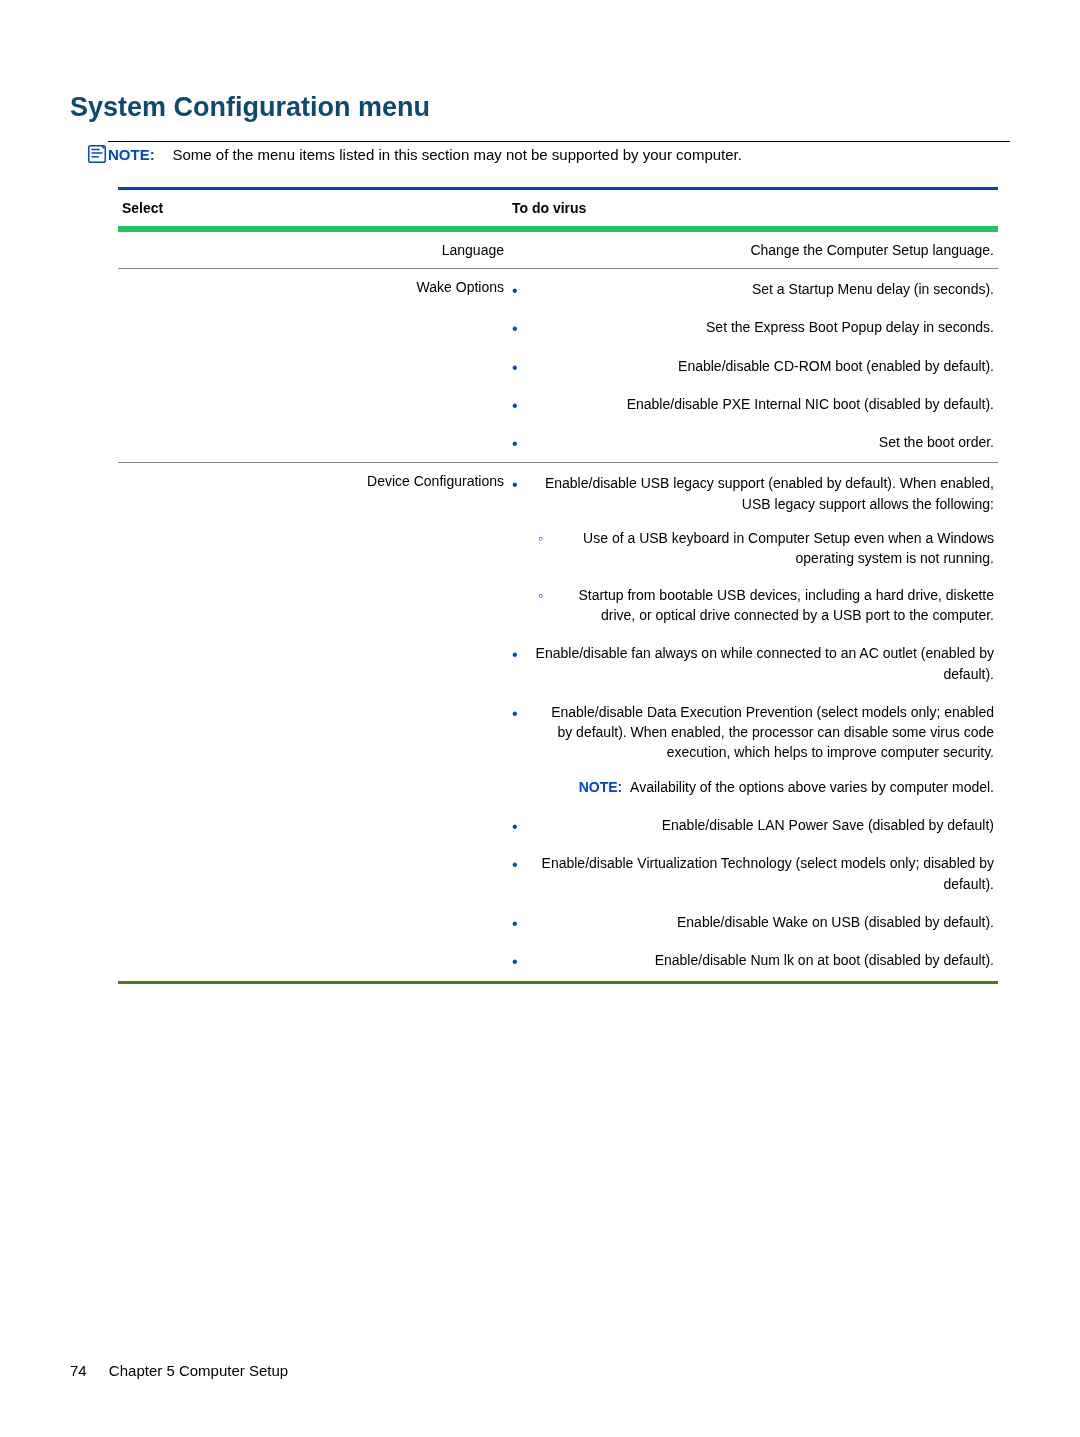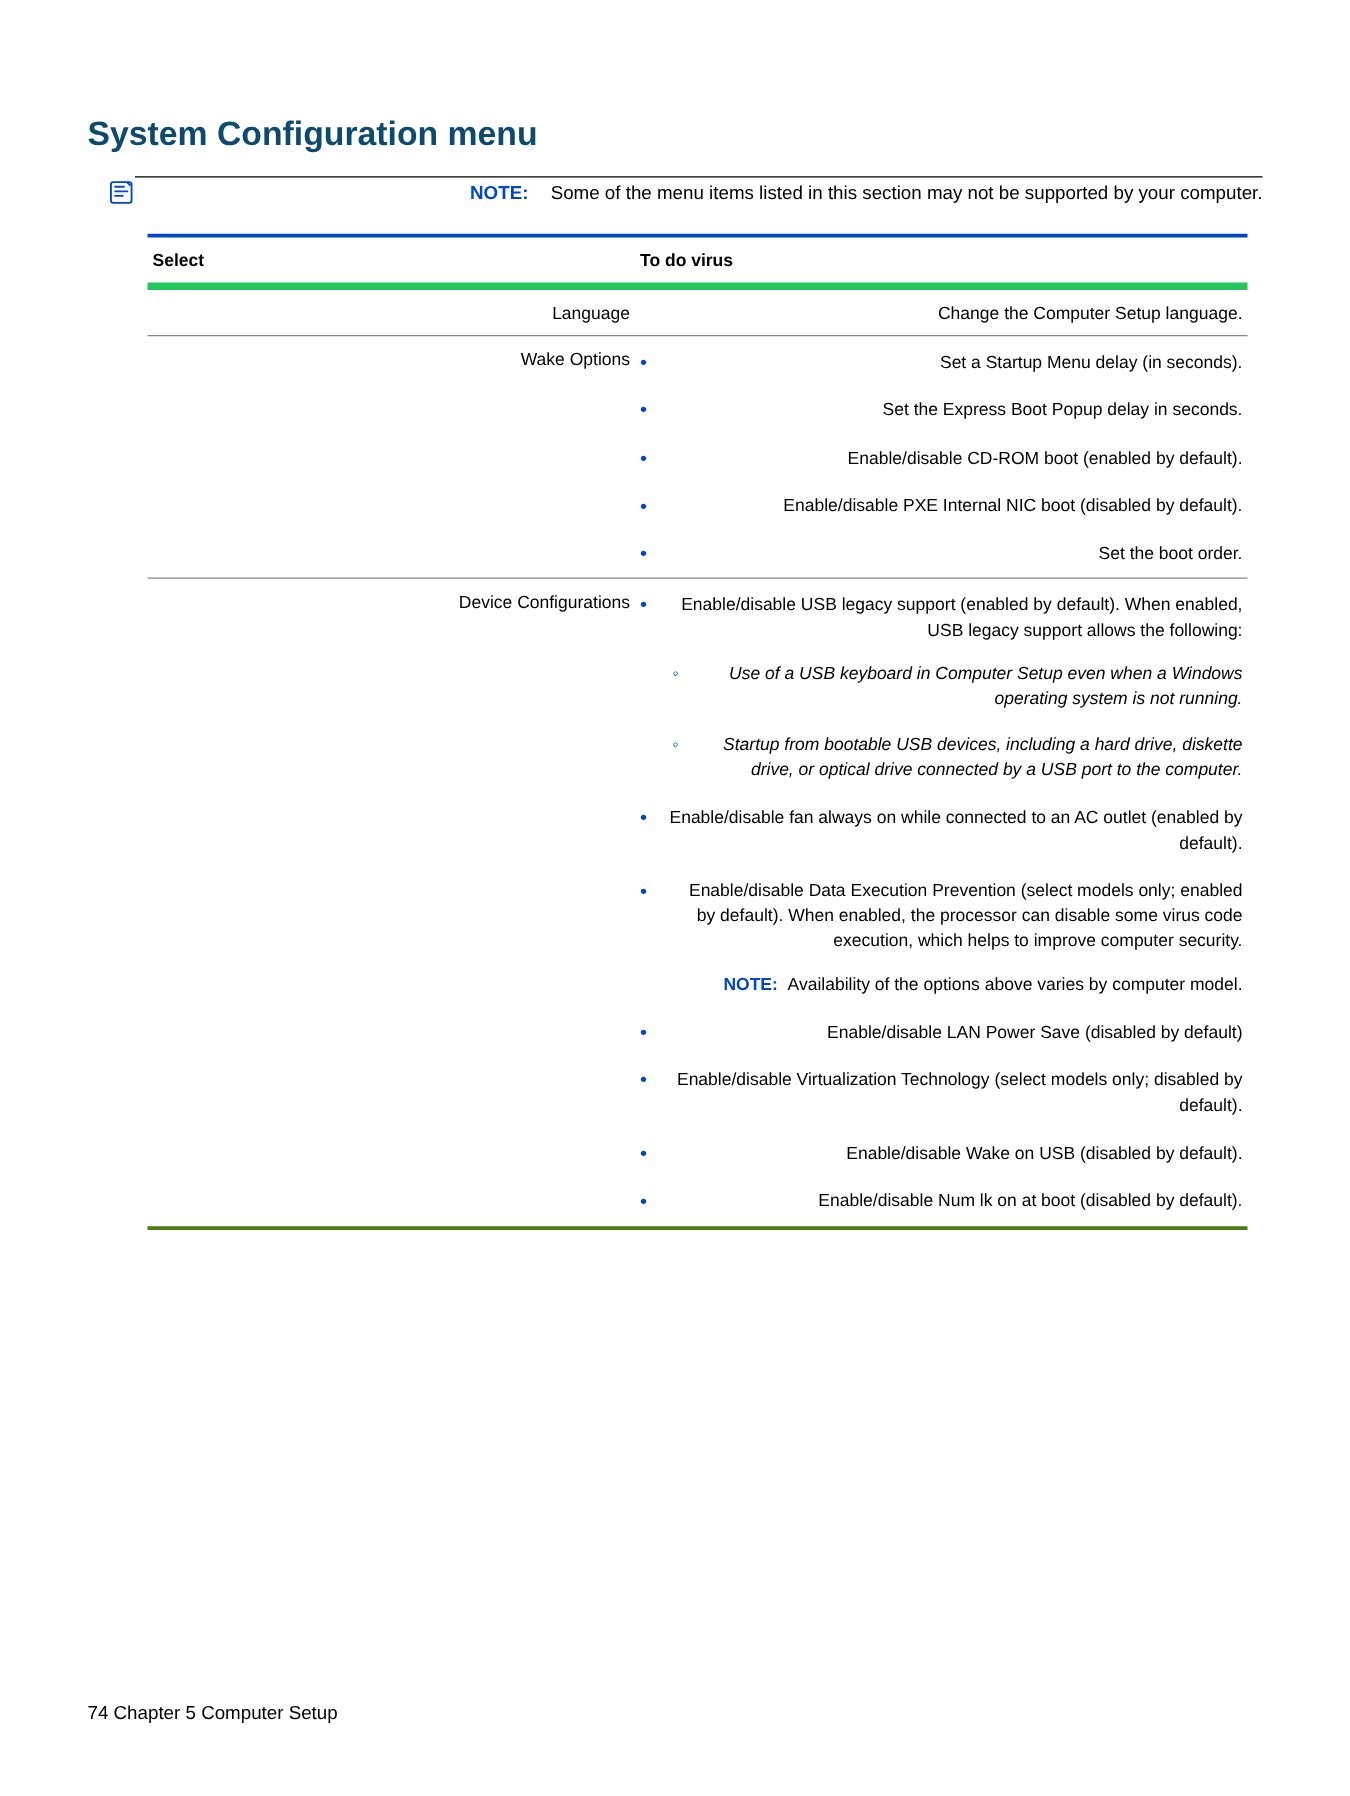--- a/index.html
+++ b/index.html
@@ -1,40 +1,40 @@
 <!DOCTYPE html>
 <html><head>
 <meta charset="utf-8">
 <style>
   * { box-sizing: border-box; margin: 0; padding: 0; }
   html, body { width: 1080px; height: 1437px; background: #fff; font-family: Arial, Helvetica, sans-serif; color: #000; }
   .page { padding: 92px 70px 0 70px; position: relative; height: 100%; }
   .h2 { color: #0c4a6e; font-size: 27px; font-weight: 700; margin-bottom: 18px; }
-  .note-row { display: flex; align-items: flex-start; gap: 0; margin-left: 16px; margin-bottom: 18px; text-align: right; }
+  .note-row { display: flex; align-items: flex-start; gap: 0; margin-left: 16px; margin-bottom: 18px; }
   .note-icon { color: #0046c8; font-size: 22px; line-height: 1; margin-top: 2px; }
   .note-line { border-top: 1px solid #000; padding-top: 4px; flex: 1; }
   .note-bold { color: #0046c8; font-weight: 700; font-size: 15px; }
   .note-text { font-size: 15px; }
   .tbl { margin-left: 48px; width: 880px; border-collapse: collapse; }
   .tbl th { text-align: left; font-size: 14px; font-weight: 700; padding: 10px 4px 10px 4px; border-top: 3px solid #0046c8; border-bottom: 6px solid #22c55e; }
   .tbl td { vertical-align: top; font-size: 14px; padding: 10px 4px; border-bottom: 1px solid #888; text-align: right; }
   .tbl tr.last td { border-bottom: 3px solid #4d7c0f; }
   .col-select { width: 390px; }
   .bullets { list-style: none; }
   .bullets > li { position: relative; padding-left: 22px; margin-bottom: 18px; line-height: 1.45; }
   .bullets > li:last-child { margin-bottom: 0; }
   .bullets > li::before { content: "•"; color: #0046c8; position: absolute; left: 0; top: 0; font-size: 16px; }
   .sub { list-style: none; margin-top: 14px; }
-  .sub > li { position: relative; padding-left: 26px; margin-bottom: 16px; line-height: 1.45; font-style: italic; }
+  .sub > li { position: relative; padding-left: 26px; margin-bottom: 16px; line-height: 1.45; }
   .sub > li:last-child { margin-bottom: 4px; }
   .sub > li::before { content: "◦"; color: #0046c8; position: absolute; left: 4px; top: 0; font-size: 14px; }
   .inline-note { margin-top: 14px; }
   .inline-note .lbl { color: #0046c8; font-weight: 700; }
   .footer { position: absolute; bottom: 58px; left: 70px; font-size: 15px; }
-  .footer .pn { }
+  .footer .pn { margin-right: 18px; }
 </style>
 </head>
 <body>
 
 <div class="page">
 
   <h2 class="h2">System Configuration menu</h2>
 
   <div class="note-row">
     <span class="note-icon">

